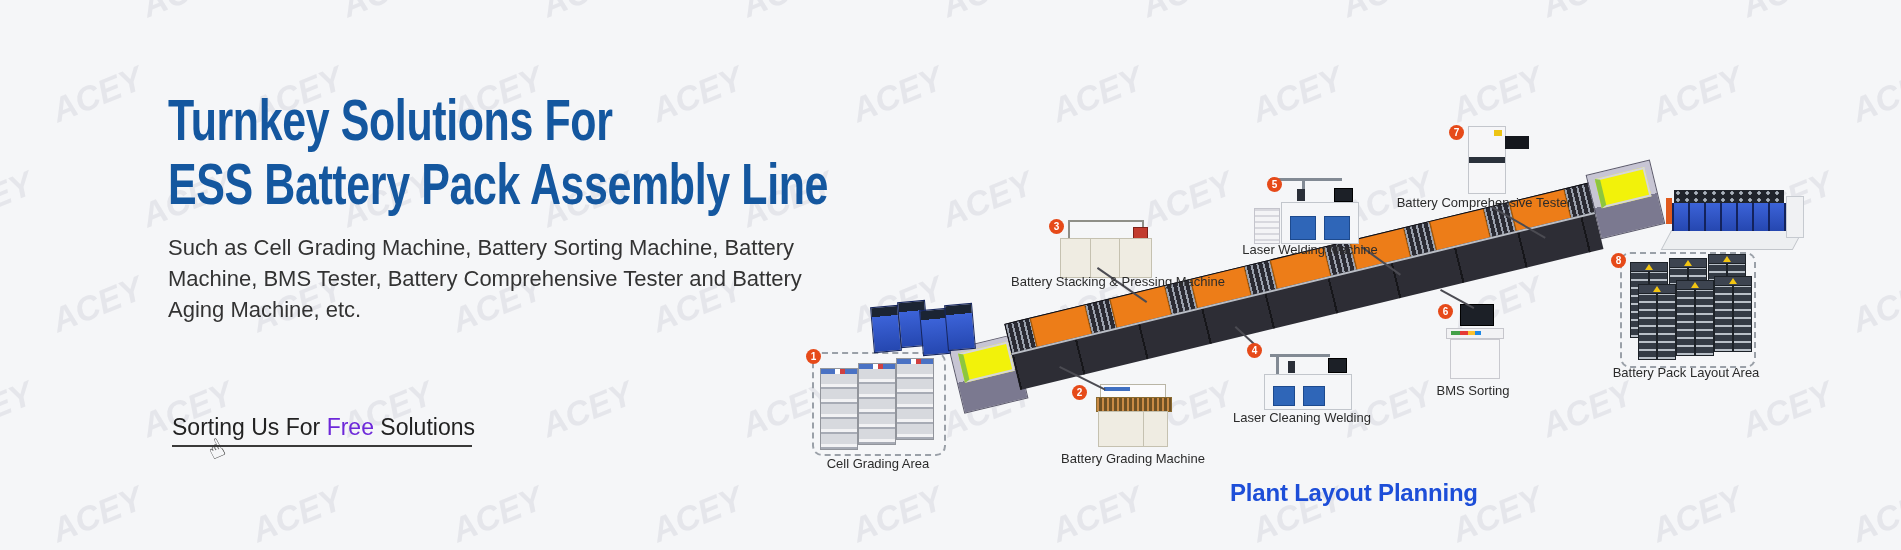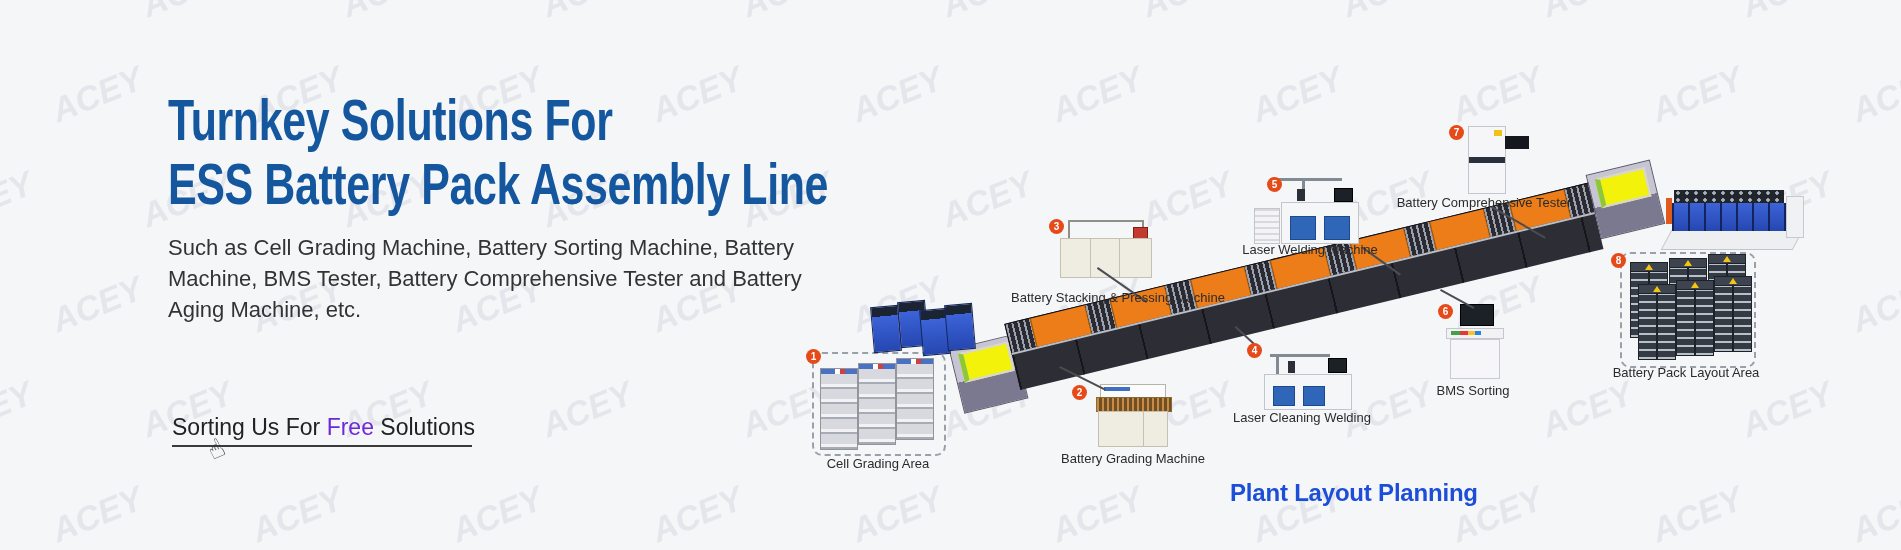--- a/index.html
+++ b/index.html
@@ -100,21 +100,21 @@
       background-image:radial-gradient(circle at 4px 3px,#aab2bc 0 1.5px,rgba(0,0,0,0) 2px);background-size:9px 7px;}
   .pack-cells{position:absolute;left:12px;top:21px;width:114px;height:28px;background:#13235c;
               display:flex;gap:2px;padding:0 2px;box-sizing:border-box;}
   .pcell{flex:1;background:linear-gradient(180deg,#3c63d8,#2547b0);}
   .pack-clamp{position:absolute;left:6px;top:16px;width:6px;height:26px;background:#e05a1e;}
   .pack-end{position:absolute;left:126px;top:14px;width:16px;height:40px;background:#f0f1f3;border:1px solid #c6cad0;}
   
   .n1{left:806px;top:349px}.n2{left:1072px;top:385px}.n3{left:1049px;top:219px}.n4{left:1247px;top:343px}
   .n5{left:1267px;top:177px}.n6{left:1438px;top:304px}.n7{left:1449px;top:125px}.n8{left:1611px;top:253px}
   
-  .l1{left:878px;top:456px}.l2{left:1133px;top:451px}.l3{left:1118px;top:290px}.l4{left:1302px;top:410px}
+  .l1{left:878px;top:456px}.l2{left:1133px;top:451px}.l3{left:1118px;top:274px}.l4{left:1302px;top:410px}
   .l5{left:1310px;top:242px}.l6{left:1473px;top:383px}.l7{left:1484px;top:195px}.l8{left:1686px;top:365px}
   
   .d1{left:812px;top:352px;width:130px;height:100px}
   .d8{left:1620px;top:252px;width:132px;height:112px}
   
   .c2{left:1060px;top:366px;width:51px;transform:rotate(26.6deg)}
   .c3{left:1098px;top:267px;width:60px;transform:rotate(34.8deg)}
   .c4{left:1236px;top:326px;width:34px;transform:rotate(42.6deg)}
   .c5{left:1362px;top:246px;width:48px;transform:rotate(35.7deg)}
   .c6{left:1441px;top:289px;width:38px;transform:rotate(28.6deg)}

